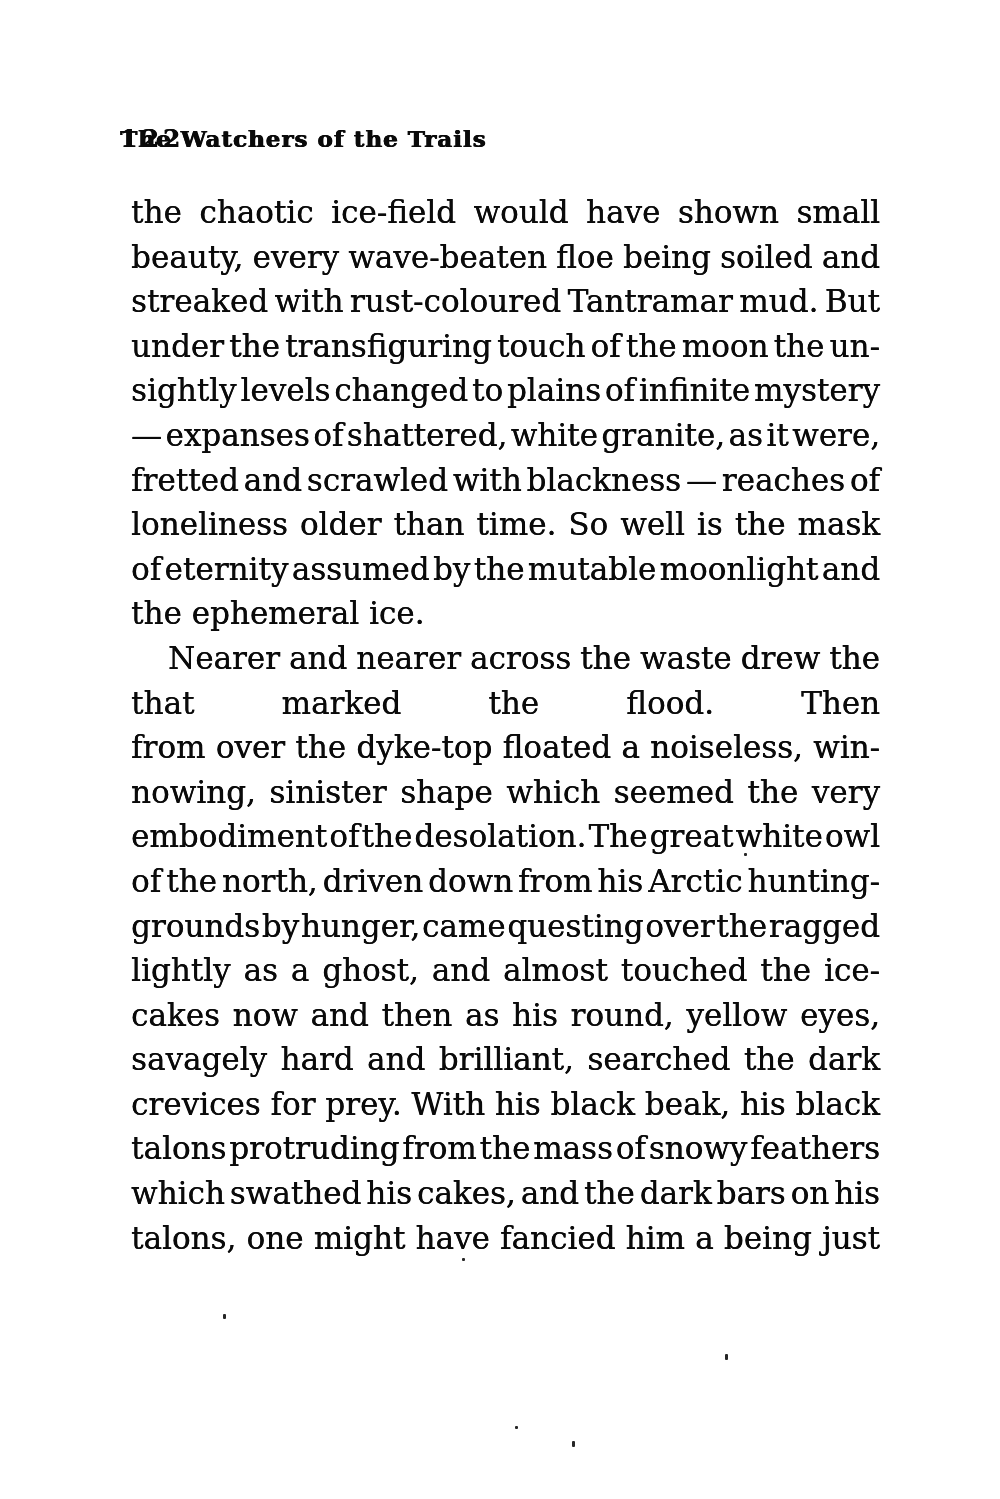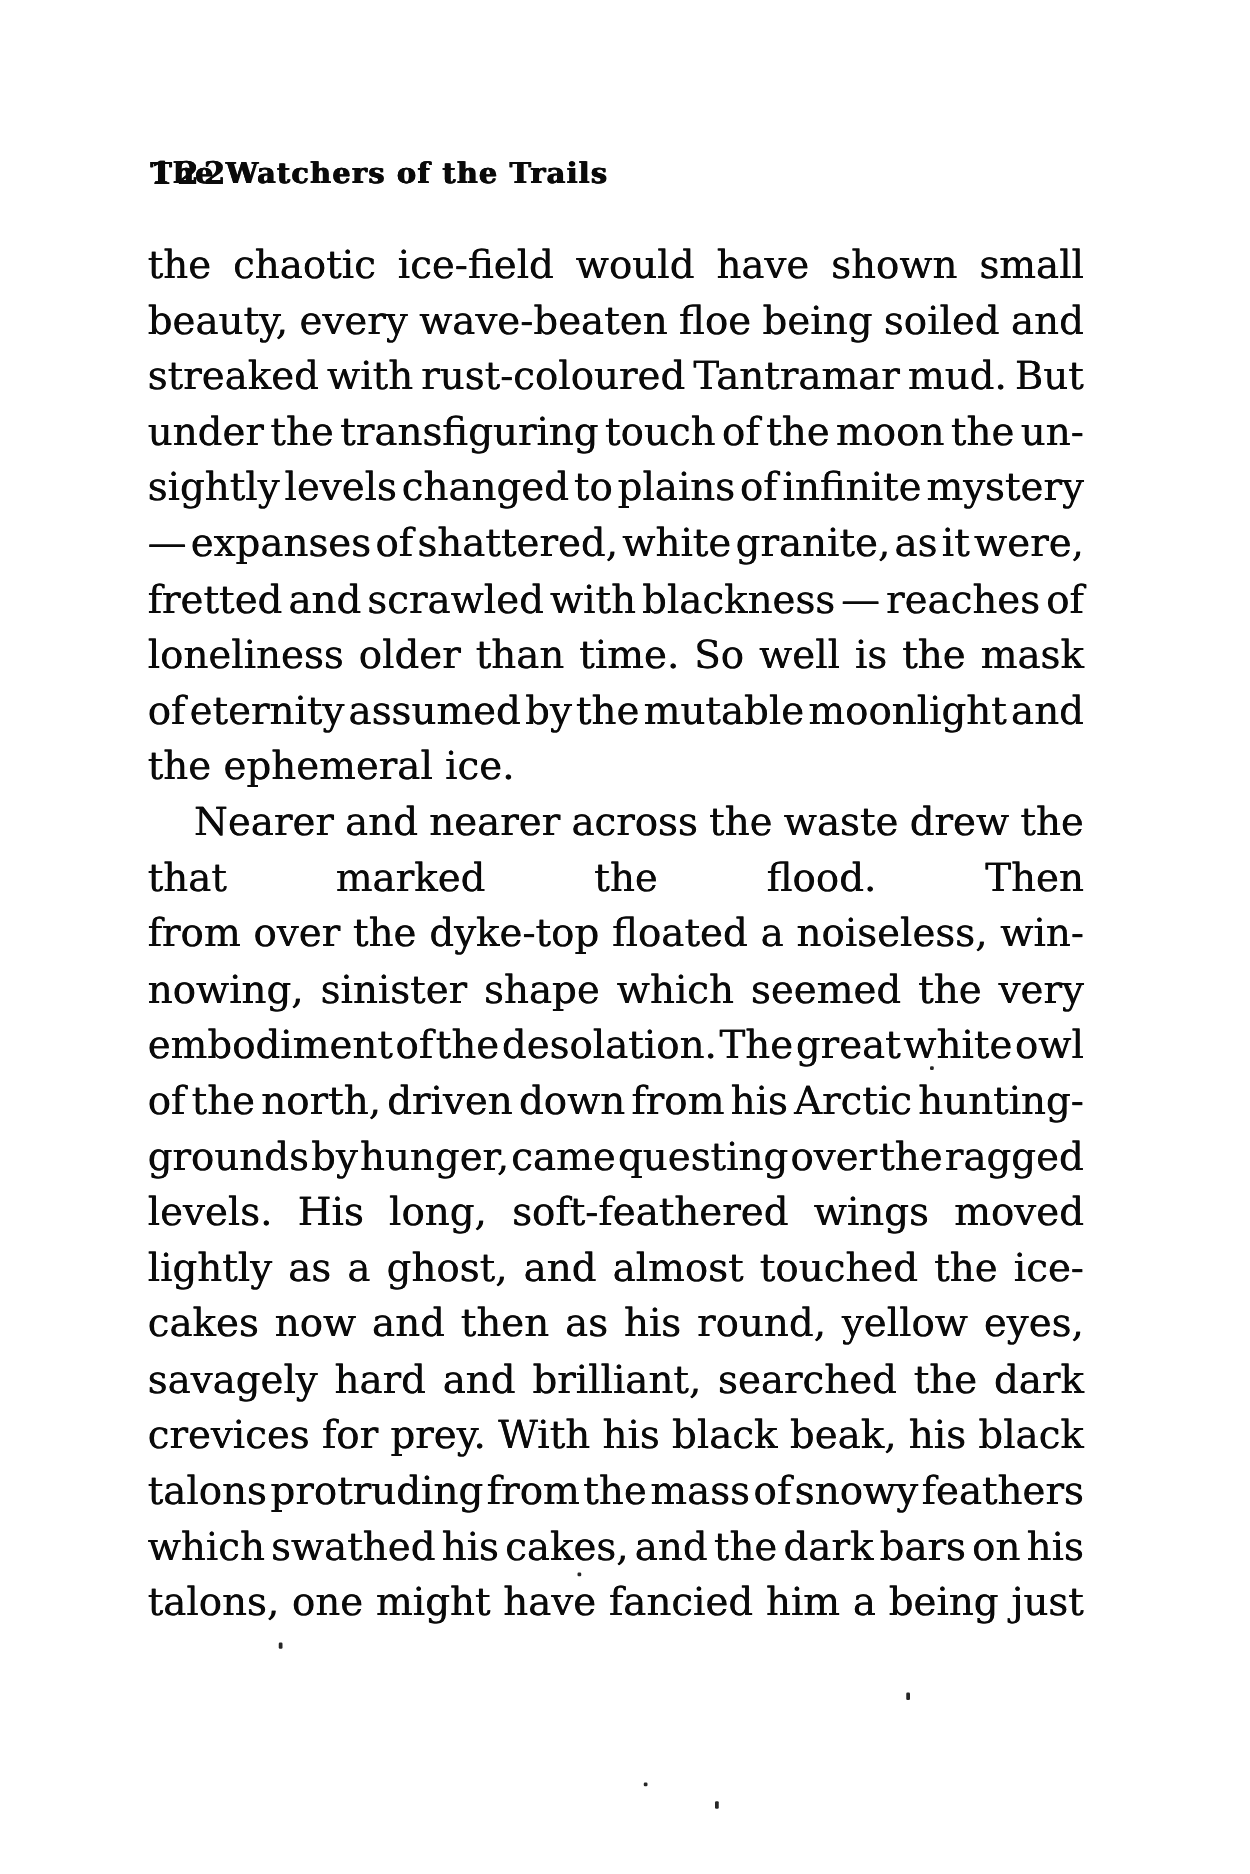--- a/index.html
+++ b/index.html
@@ -40,21 +40,21 @@
     font-size: 23px;
     font-weight: 700;
     letter-spacing: 1px;
     
     text-shadow: 0.8px 0 0 currentColor, 0 0.4px 0 currentColor;
   }
   
   .body-text {
     position: absolute;
     top: 190px;
-    left: 118px;
+    left: 131px;
     width: 749px;
     font-size: 31px;
     text-shadow: 0.35px 0 0 currentColor; 
   }
   .tline {
     height: 44.6px;
     line-height: 44.6px;
     white-space: nowrap;
   }
   .tline.just {
@@ -233,28 +233,20 @@
       </div>
       <div class="tline just">
         <span>grounds</span>
         <span>by</span>
         <span>hunger,</span>
         <span>came</span>
         <span>questing</span>
         <span>over</span>
         <span>the</span>
         <span>ragged</span>
-      </div>
-      <div class="tline just">
-        <span>levels.</span>
-        <span>His</span>
-        <span>long,</span>
-        <span>soft-feathered</span>
-        <span>wings</span>
-        <span>moved</span>
       </div>
       <div class="tline just">
         <span>lightly</span>
         <span>as</span>
         <span>a</span>
         <span>ghost,</span>
         <span>and</span>
         <span>almost</span>
         <span>touched</span>
         <span>the</span>

